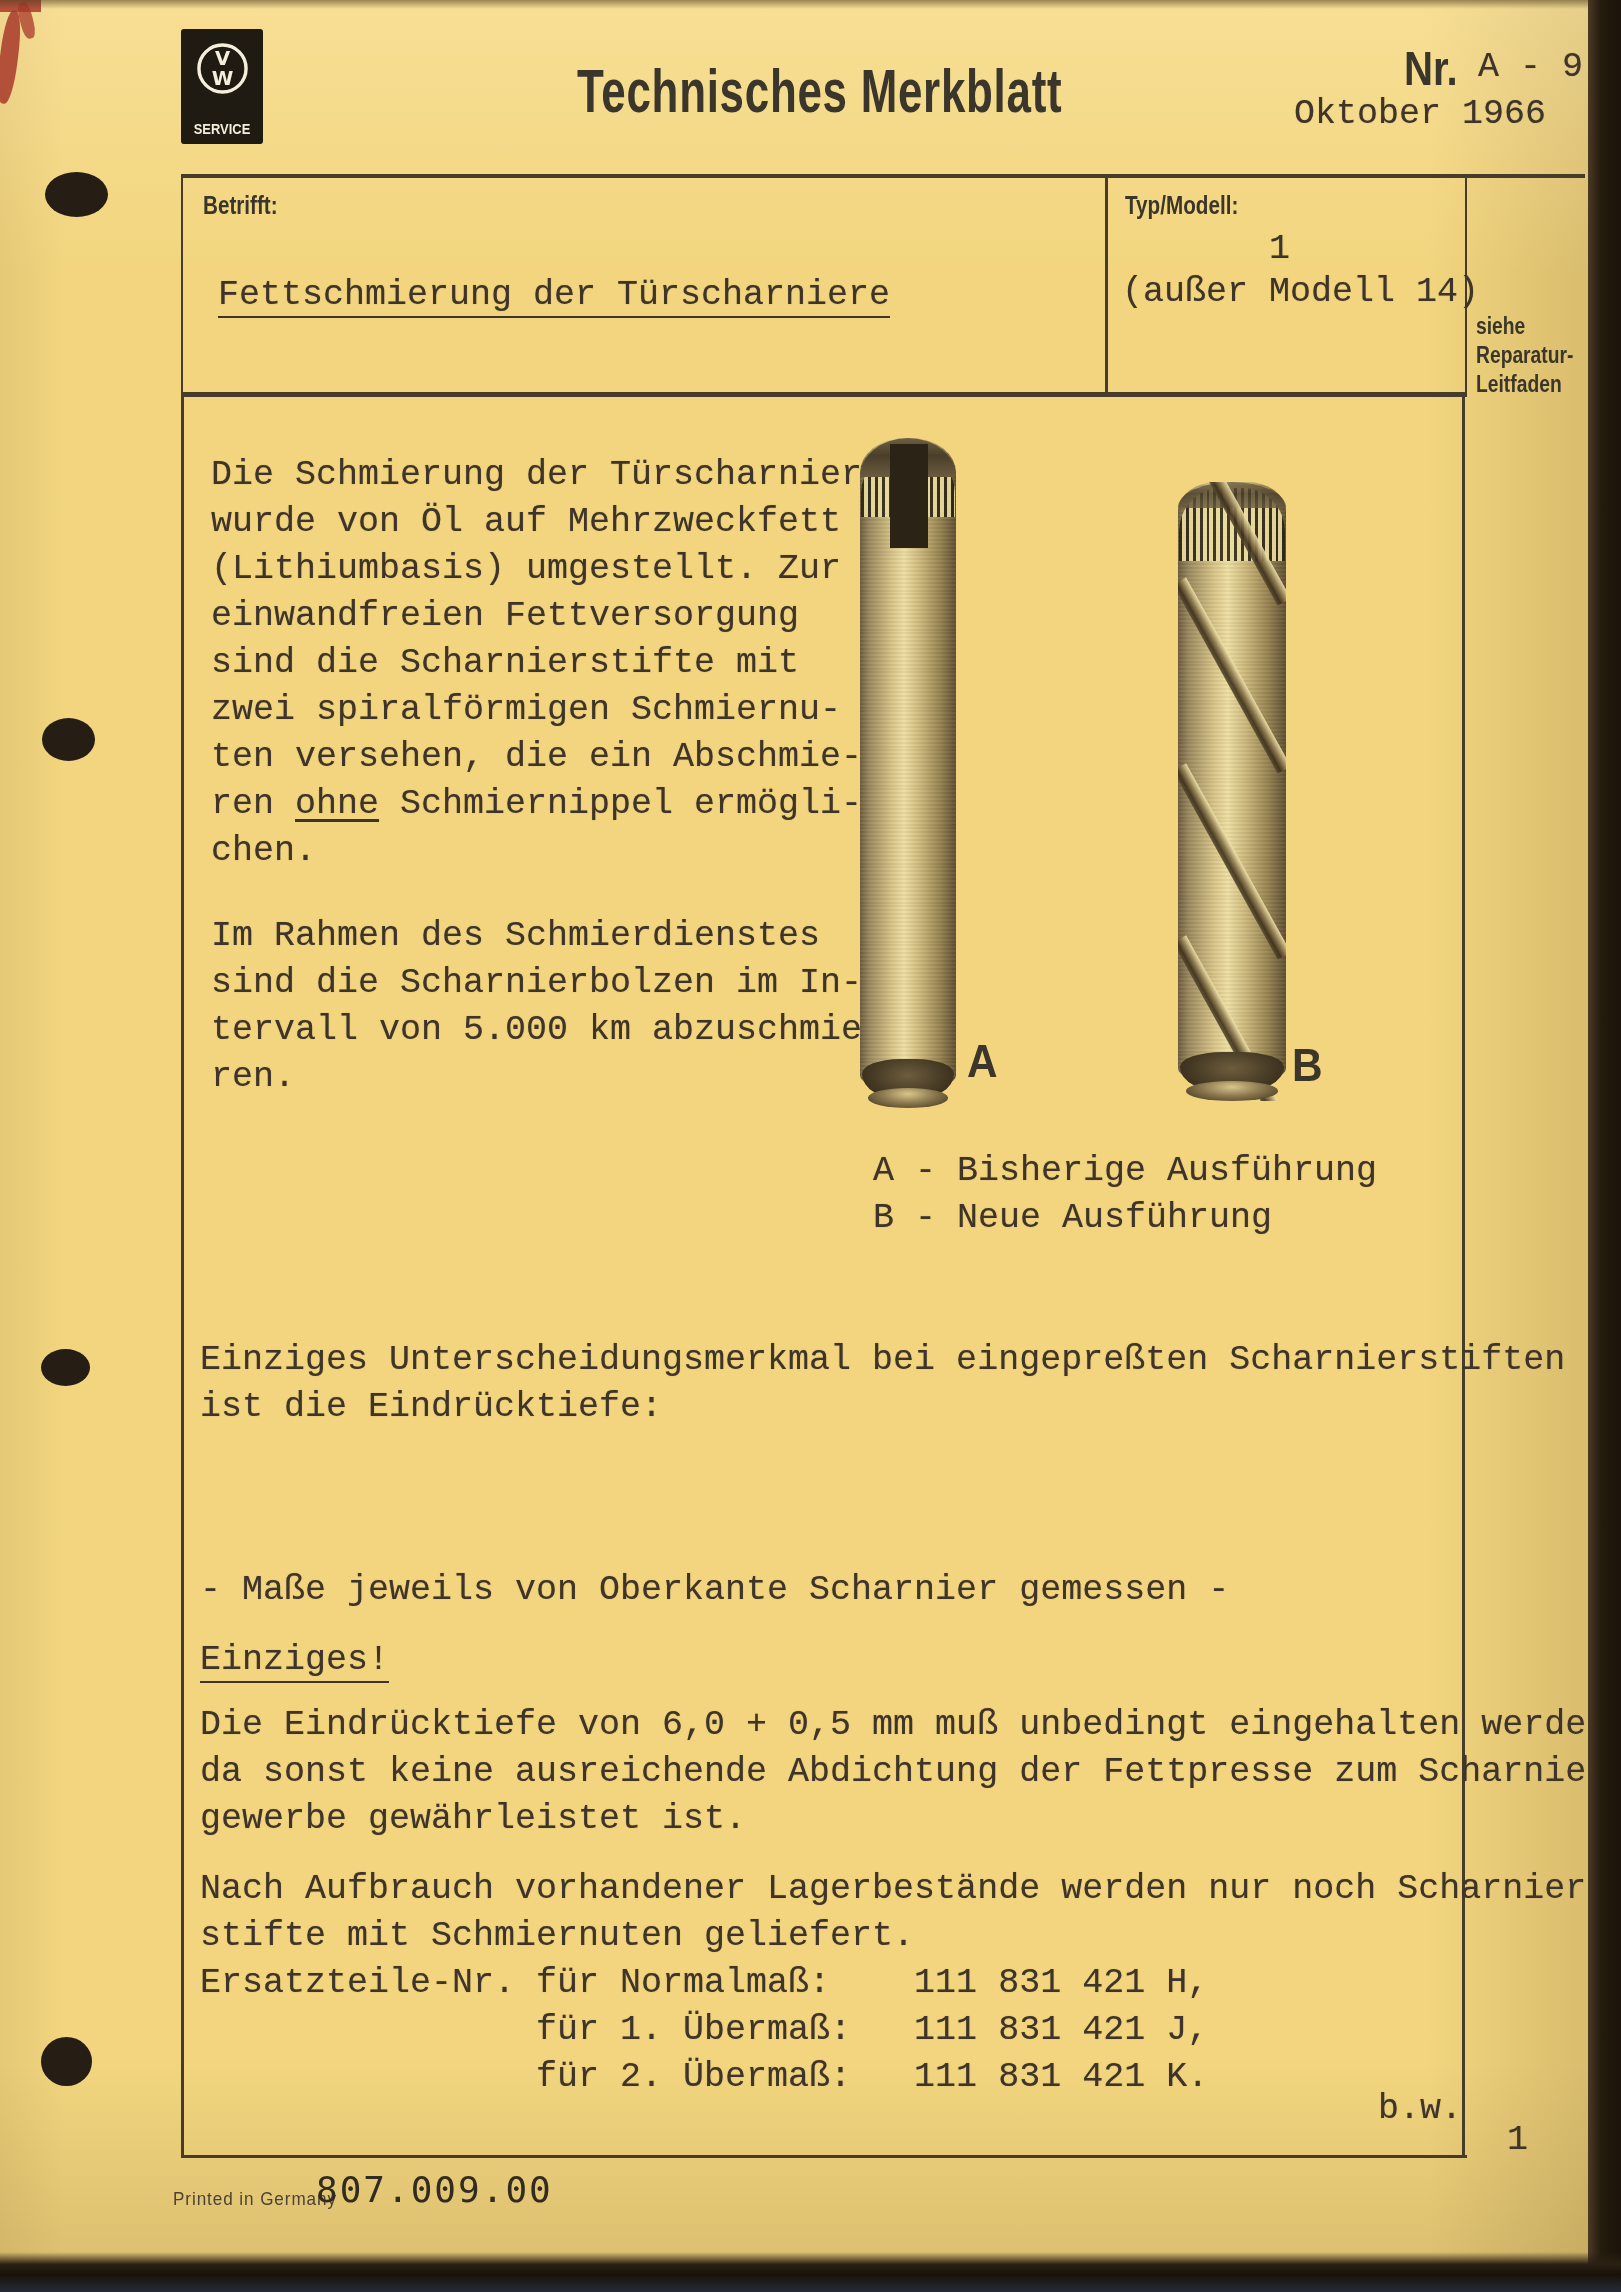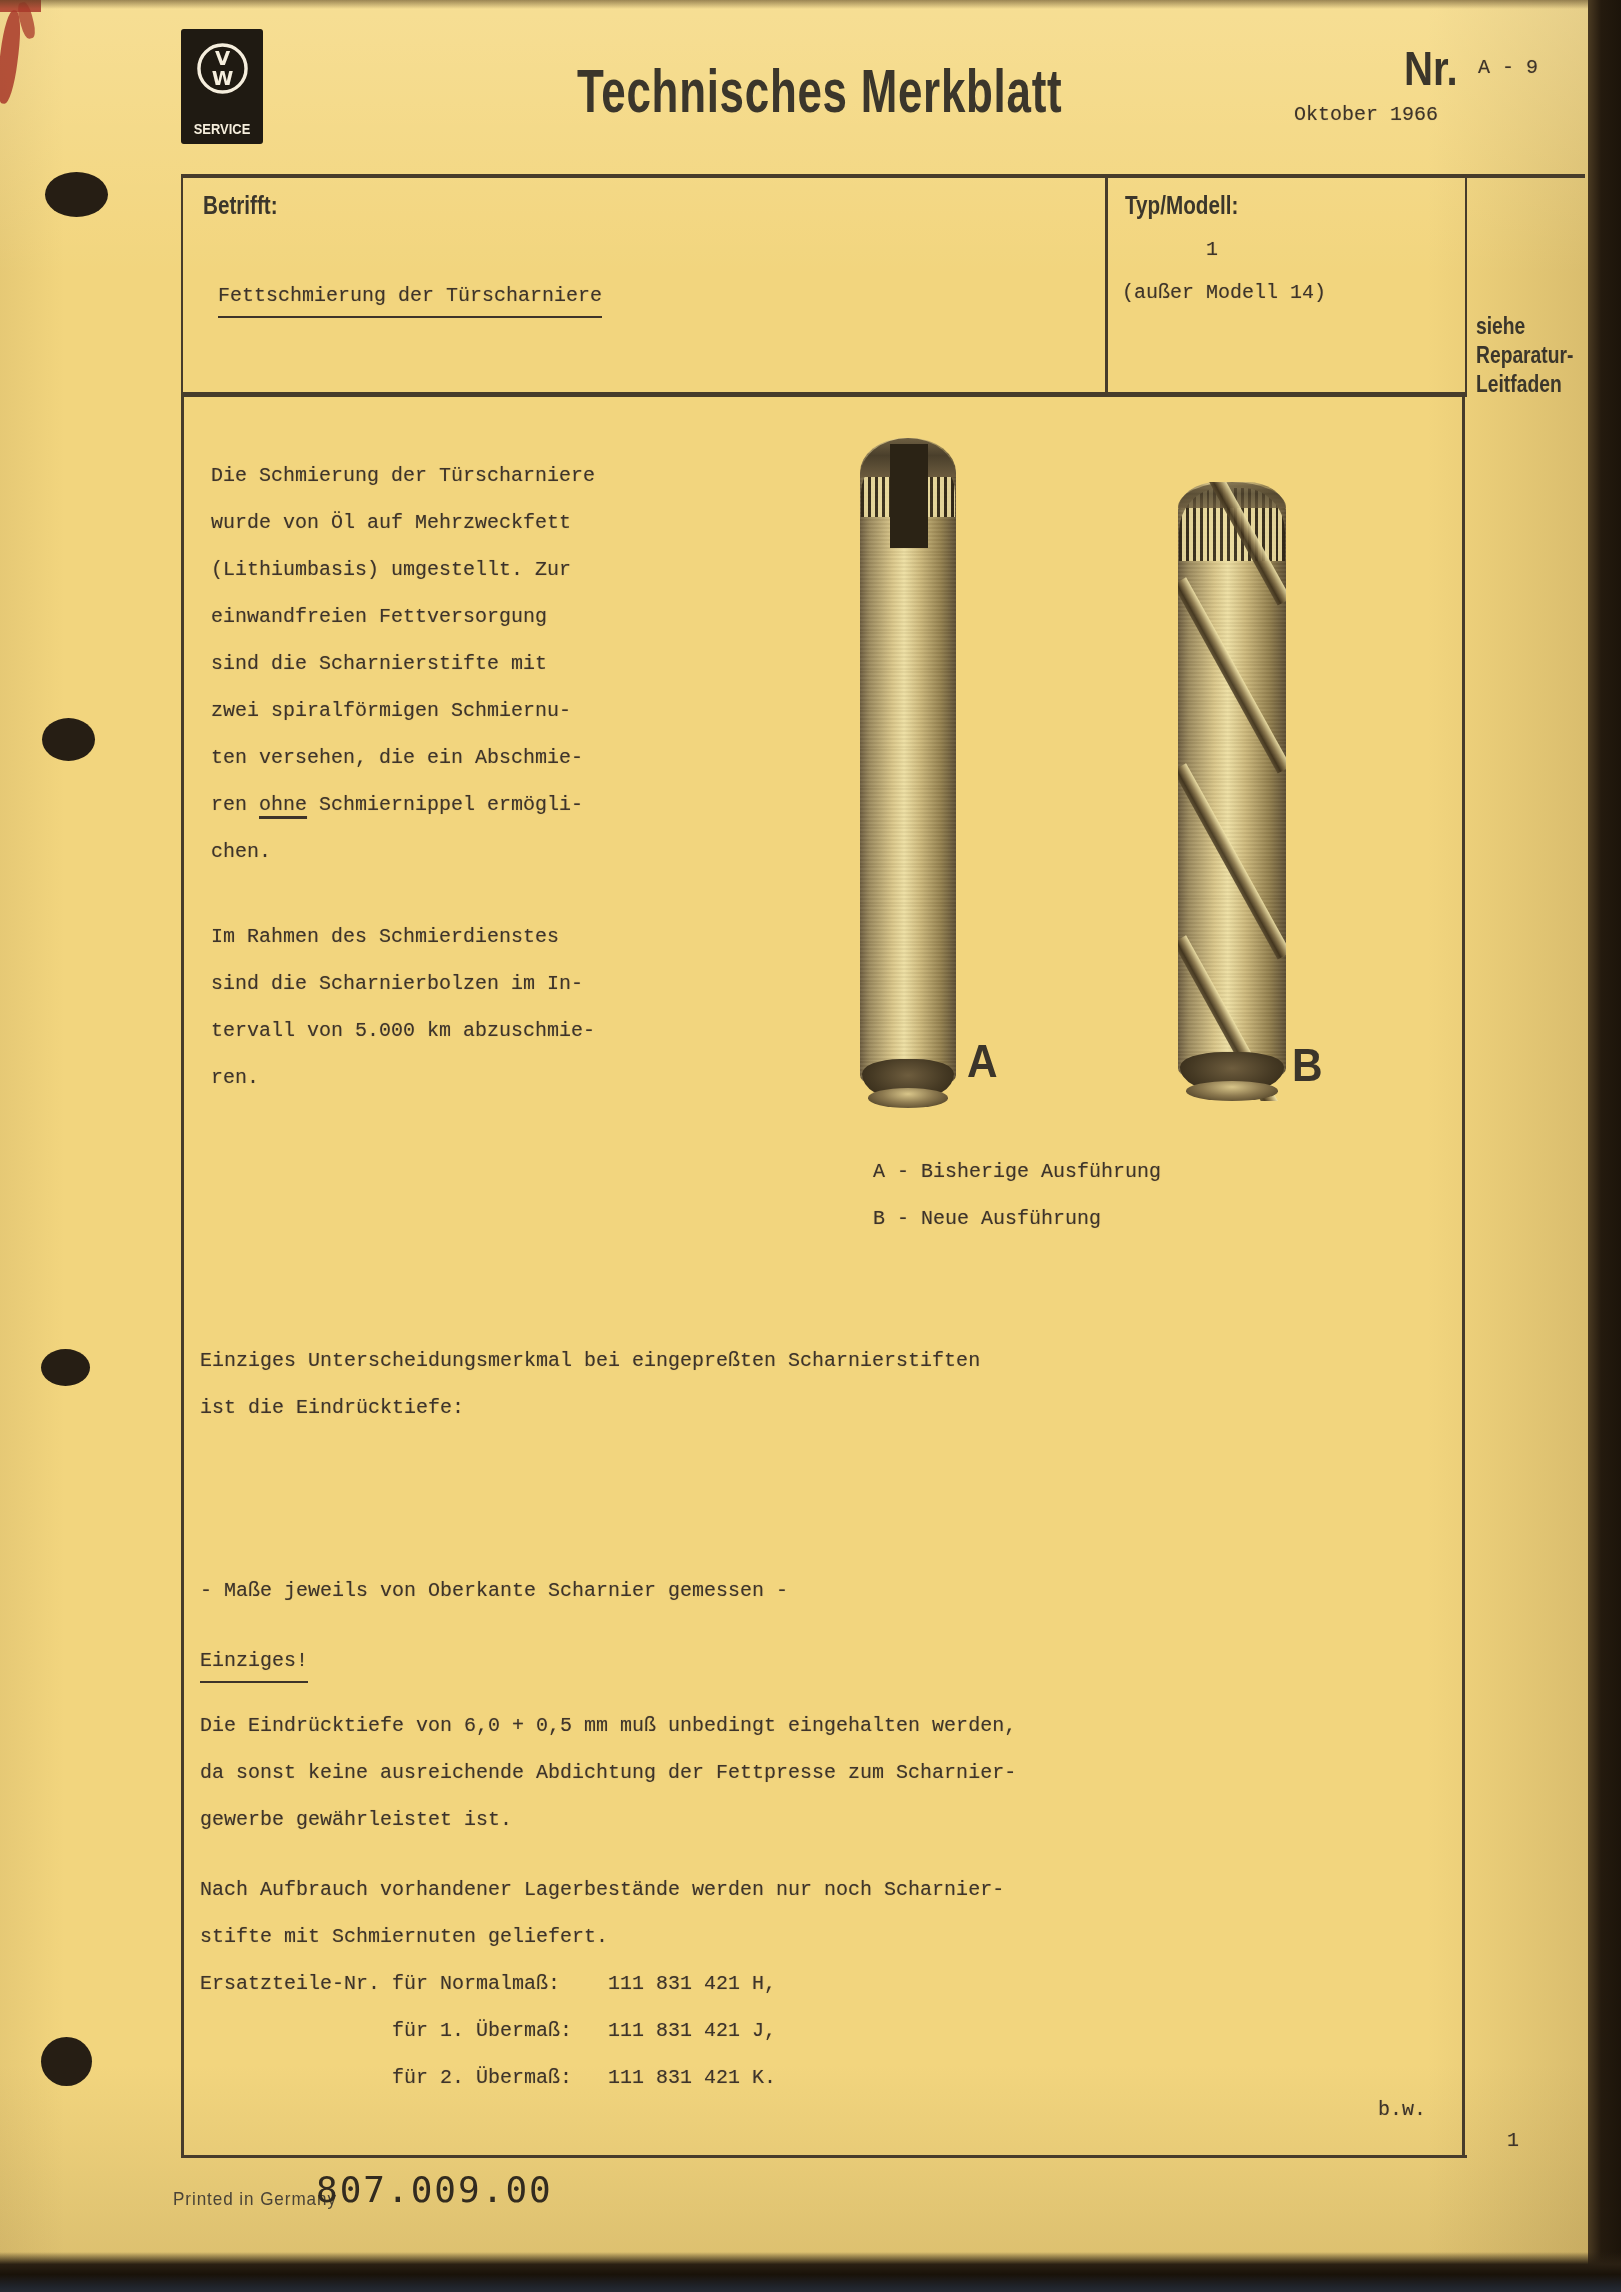--- a/index.html
+++ b/index.html
@@ -19,21 +19,21 @@
   .edge-top{position:absolute;left:0;top:0;width:100%;height:8.8px;
     background:linear-gradient(180deg,rgba(80,60,30,.55),rgba(80,60,30,0));}
   .red-mark{position:absolute;background:#a8382a;opacity:.85;}
 
   .hole{position:absolute;background:#261e14;border-radius:50%;}
 
   .rule{position:absolute;background:#473c2b;}
 
   
   .typed{position:absolute;font-family:"Liberation Mono",monospace;
-    font-size:20px;line-height:47px;color:#3e342a;white-space:pre;
+    font-size:35px;line-height:47px;color:#3e342a;white-space:pre;
     text-shadow:0 0 1px rgba(62,52,42,.4);}
   .typed u{text-decoration-thickness:2.9px;text-underline-offset:5.9px;}
   .typed.u-all{border-bottom:2.9px solid #3e342a;padding-bottom:3.9px;line-height:33px;}
 
   
   .print{position:absolute;color:#3b362b;font-weight:bold;
     transform-origin:left top;}
   .cond{transform:scaleX(.78);}
 
   .logo-box{position:absolute;left:181px;top:29px;width:82px;height:115px;

